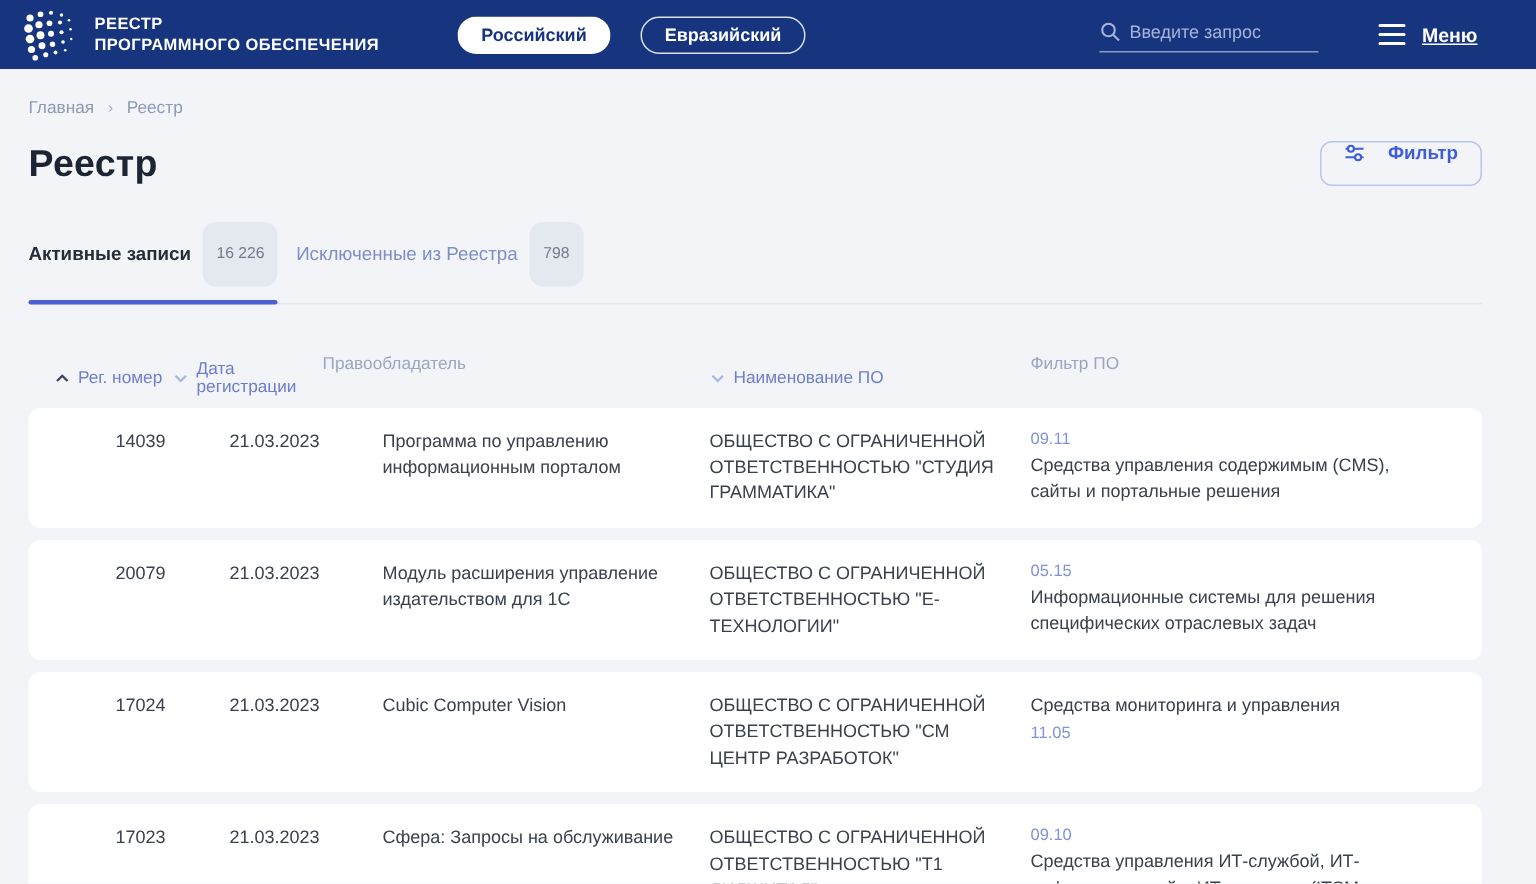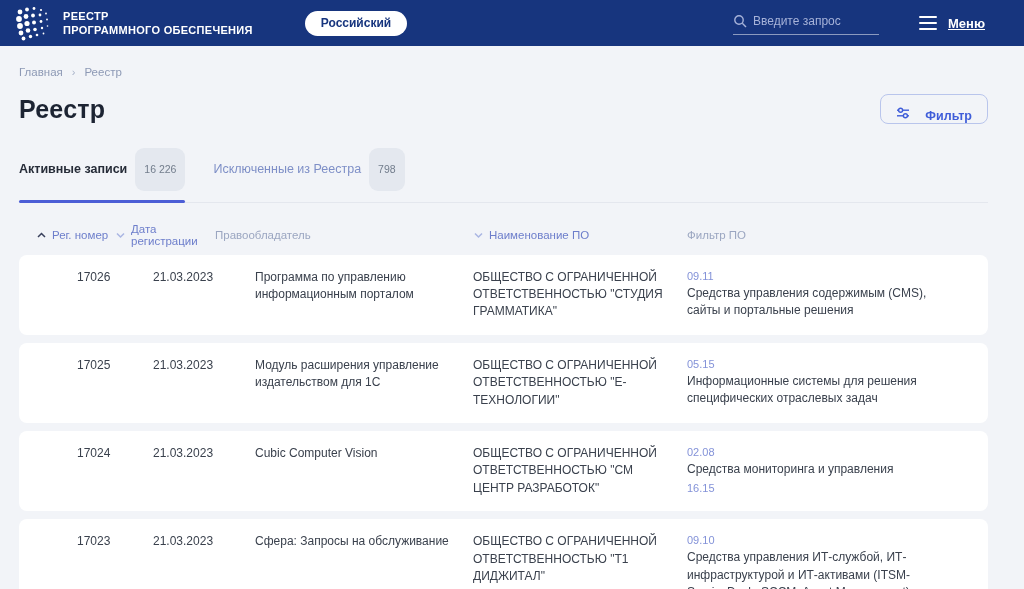--- a/index.html
+++ b/index.html
@@ -34,40 +34,40 @@
   .burger span{display:block;height:2px;background:#fff;border-radius:1px;}
   .menu-label{color:#fff;font-size:13px;font-weight:700;text-decoration:underline;}
 
   
   .page{margin:0 36px 0 19px;}
   .breadcrumb{display:flex;align-items:center;gap:9px;margin-top:20px;font-size:11.5px;color:var(--muted);}
   .breadcrumb .bc-link{cursor:pointer;}
   .bc-sep{color:#A9B3C9;font-size:11px;}
   .title-row{display:flex;align-items:center;justify-content:space-between;margin-top:16px;}
   .page-title{font-size:25px;font-weight:700;color:var(--ink);letter-spacing:.2px;}
-  .filter-btn{display:inline-flex;align-items:flex-end;gap:15px;height:30px;padding:0 15px;
+  .filter-btn{display:inline-flex;align-items:flex-start;gap:15px;height:30px;padding:0 15px;
     border:1px solid #B9C5EC;border-radius:8px;background:transparent;color:var(--accent);
     font-size:12.5px;font-weight:700;cursor:pointer;font-family:"Liberation Sans",sans-serif;}
 
   
-  .tabs{display:flex;gap:28px;margin-top:24px;border-bottom:1px solid var(--divider);}
+  .tabs{display:flex;gap:12px;margin-top:24px;border-bottom:1px solid var(--divider);}
   .tab{display:inline-flex;align-items:center;gap:8px;padding-bottom:11px;position:relative;
     font-size:12.5px;cursor:pointer;}
   .tab .tab-label{color:var(--tab-inactive);}
   .tab.active .tab-label{color:#262C38;font-weight:700;}
   .tab.active::after{content:"";position:absolute;left:0;right:0;bottom:-1px;height:3px;
     background:var(--underline);border-radius:2px;}
   .tab-badge{background:var(--badge-bg);color:var(--badge-ink);font-size:10.5px;
     padding:14px 9px;border-radius:9px;line-height:1.4;}
 
   
   .thead{display:grid;grid-template-columns:79px 100px 258px 214px 1fr;
     padding:0 0 0 17px;margin:20px 0 8px;font-size:11.5px;}
   .th{display:flex;align-items:center;gap:5px;color:var(--col-gray);}
-  .th.sortable{color:var(--col-blue);cursor:pointer;}
+  .th.sortable{color:var(--col-blue);cursor:pointer;margin-top:17px;}
   .chev{display:inline-flex;}
   .rows{display:flex;flex-direction:column;gap:8px;}
   .row-card{background:var(--card);border-radius:8px;display:grid;
     grid-template-columns:76px 102px 218px 214px 1fr;
     padding:14px 24px 14px 58px;cursor:pointer;font-size:12px;line-height:1.45;color:var(--row-ink);}
   .cell{padding-right:18px;}
   .cell.classes{padding-right:4px;}
   .class-group + .class-group{margin-top:3px;}
   .class-code{color:var(--class-code);font-size:11px;}
 </style>
@@ -104,20 +104,21 @@
       </svg>
     </span>
     <div class="brand-title">
       <div>РЕЕСТР</div>
       <div>ПРОГРАММНОГО ОБЕСПЕЧЕНИЯ</div>
     </div>
   </div>
 
   <div class="region-switch">
     <button class="pill-btn active">Российский</button>
+    <button class="pill-btn ghost">Евразийский</button>
   </div>
 
   <div class="nav-search">
     <span class="s-icon">
       <svg width="14" height="14" viewBox="0 0 14 14" fill="none" stroke="#A7B3D9" stroke-width="1.4">
         <circle cx="6" cy="6" r="4.2"></circle>
           <line x1="9.3" y1="9.3" x2="13" y2="13"></line>
       </svg>
     </span>
     <input type="text" placeholder="Введите запрос" style="">
@@ -195,57 +196,56 @@
       </span>
       <span>Наименование ПО</span>
     </div>
     <div class="th">
       <span>Фильтр ПО</span>
     </div>
   </div>
 
   <div class="rows">
     <div class="row-card">
-      <div class="cell reg">17026</div>
+      <div class="cell reg">14039</div>
       <div class="cell date">21.03.2023</div>
       <div class="cell name">Программа по управлению информационным порталом</div>
       <div class="cell holder">ОБЩЕСТВО С ОГРАНИЧЕННОЙ ОТВЕТСТВЕННОСТЬЮ "СТУДИЯ ГРАММАТИКА"</div>
       <div class="cell classes">
           <div class="class-group">
             <div class="class-code">09.11</div>
             <div class="class-label">Средства управления содержимым (CMS), сайты и портальные решения</div>
           </div>
         </div>
     </div>
 
     <div class="row-card">
-      <div class="cell reg">17025</div>
+      <div class="cell reg">20079</div>
       <div class="cell date">21.03.2023</div>
       <div class="cell name">Модуль расширения управление издательством для 1С</div>
       <div class="cell holder">ОБЩЕСТВО С ОГРАНИЧЕННОЙ ОТВЕТСТВЕННОСТЬЮ "Е-ТЕХНОЛОГИИ"</div>
       <div class="cell classes">
           <div class="class-group">
             <div class="class-code">05.15</div>
             <div class="class-label">Информационные системы для решения специфических отраслевых задач</div>
           </div>
         </div>
     </div>
 
     <div class="row-card">
       <div class="cell reg">17024</div>
       <div class="cell date">21.03.2023</div>
       <div class="cell name">Cubic Computer Vision</div>
       <div class="cell holder">ОБЩЕСТВО С ОГРАНИЧЕННОЙ ОТВЕТСТВЕННОСТЬЮ "СМ ЦЕНТР РАЗРАБОТОК"</div>
       <div class="cell classes">
           <div class="class-group">
-            <div class="class-code">02.08</div>
             <div class="class-label">Средства мониторинга и управления</div>
           </div>
           <div class="class-group">
-            <div class="class-code">16.15</div>
+            <div class="class-code">11.05</div>
           </div>
         </div>
     </div>
 
     <div class="row-card">
       <div class="cell reg">17023</div>
       <div class="cell date">21.03.2023</div>
       <div class="cell name">Сфера: Запросы на обслуживание</div>
       <div class="cell holder">ОБЩЕСТВО С ОГРАНИЧЕННОЙ ОТВЕТСТВЕННОСТЬЮ "Т1 ДИДЖИТАЛ"</div>
       <div class="cell classes">

